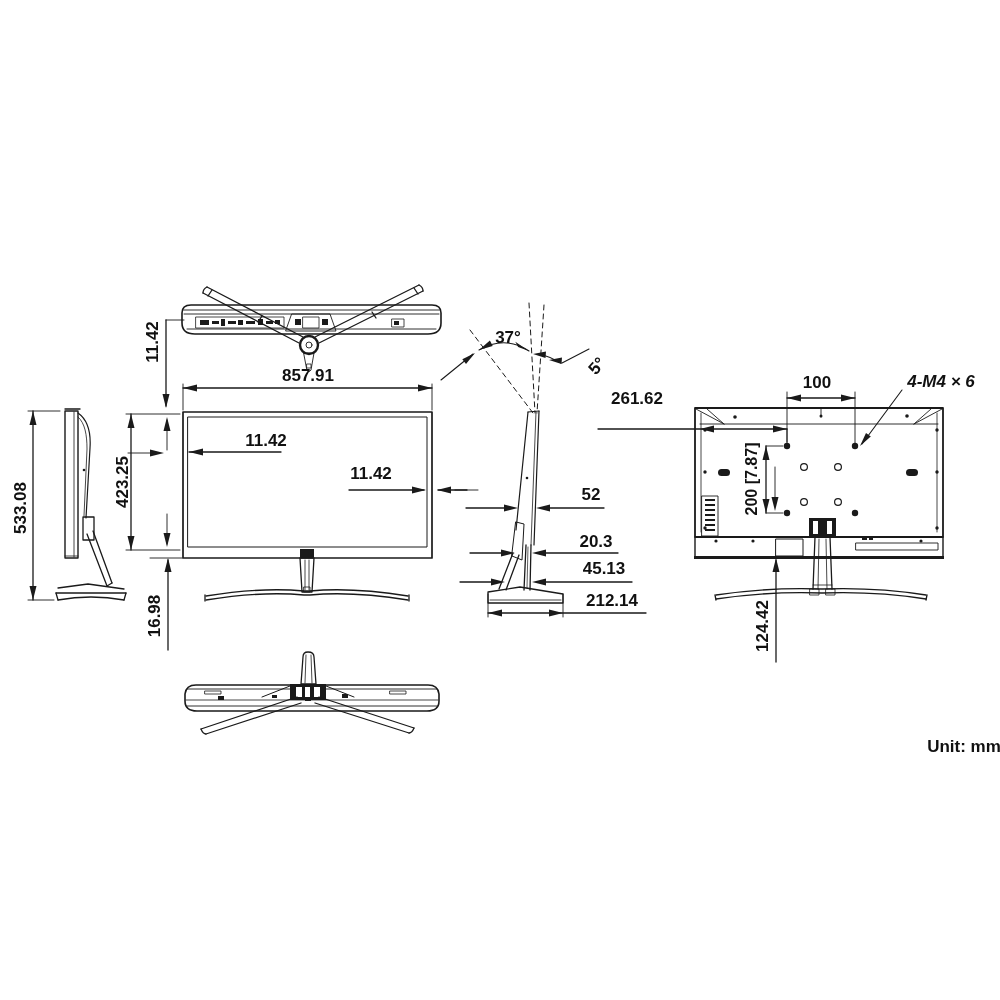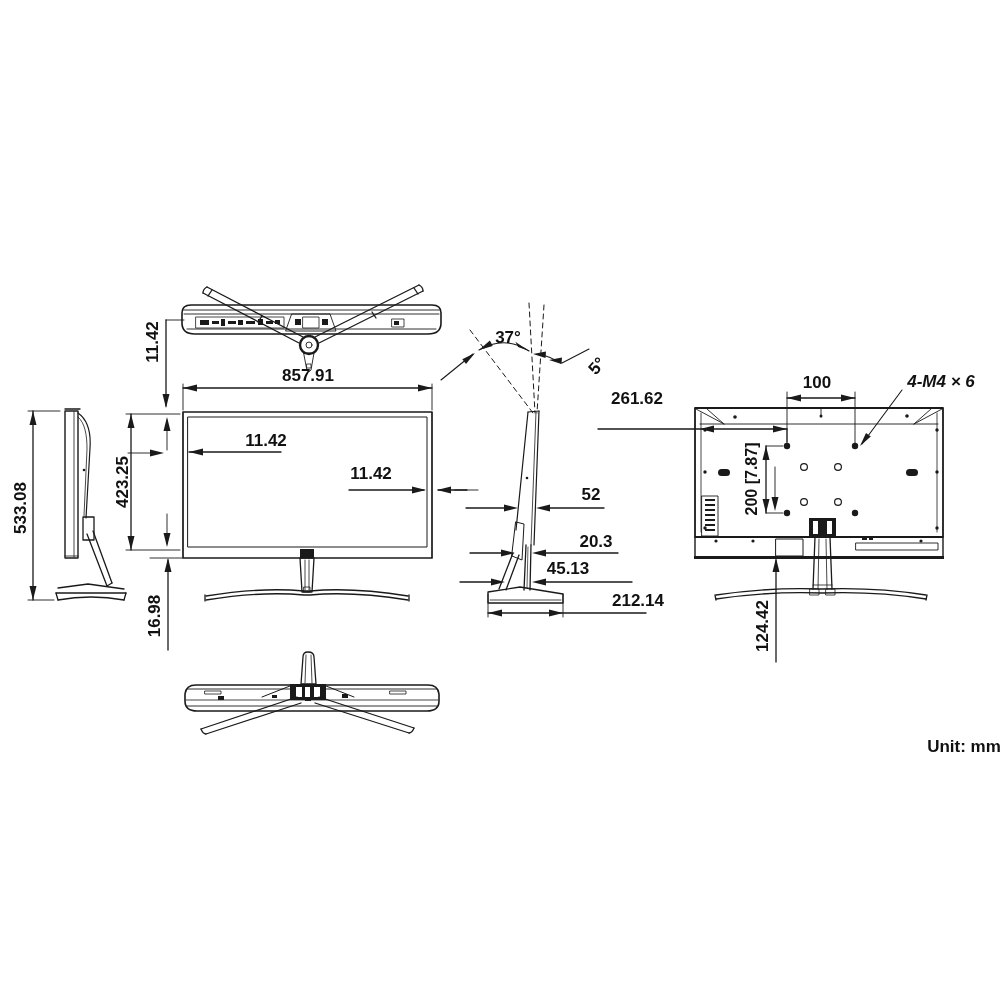--- a/index.html
+++ b/index.html
@@ -347,22 +347,22 @@
 <div class="dim-label" style="left:308px;top:375px;">857.91</div>
 <div class="dim-label" style="left:266px;top:440px;">11.42</div>
 <div class="dim-label" style="left:371px;top:473px;">11.42</div>
 <div class="dim-label rot90" style="left:122px;top:482px;">423.25</div>
 <div class="dim-label rot90" style="left:20px;top:508px;">533.08</div>
 <div class="dim-label rot90" style="left:154px;top:616px;">16.98</div>
 <div class="dim-label" style="left:508px;top:337px;">37°</div>
 <div class="dim-label rot48" style="left:597px;top:366px;">5°</div>
 <div class="dim-label" style="left:591px;top:494px;">52</div>
 <div class="dim-label" style="left:576px;top:541px;margin-left:20px;">20.3</div>
-<div class="dim-label" style="left:568px;top:568px;">45.13</div>
-<div class="dim-label" style="left:612px;top:600px;margin-left:26px;">212.14</div>
+<div class="dim-label" style="left:604px;top:568px;">45.13</div>
+<div class="dim-label" style="left:612px;top:600px;">212.14</div>
 <div class="dim-label" style="left:637px;top:390px;margin-top:8px;">261.62</div>
 <div class="dim-label" style="left:817px;top:382px;">100</div>
 <div class="dim-label" style="left:941px;top:381px;font-style:italic;">4-M4 × 6</div>
 <div class="dim-label rot90 small" style="left:752px;top:479px;">200 [7.87]</div>
 <div class="dim-label rot90" style="left:762px;top:626px;">124.42</div>
 <div class="dim-label" style="left:964px;top:746px;">Unit: mm</div>
 
 </div>
 
 </body></html>

